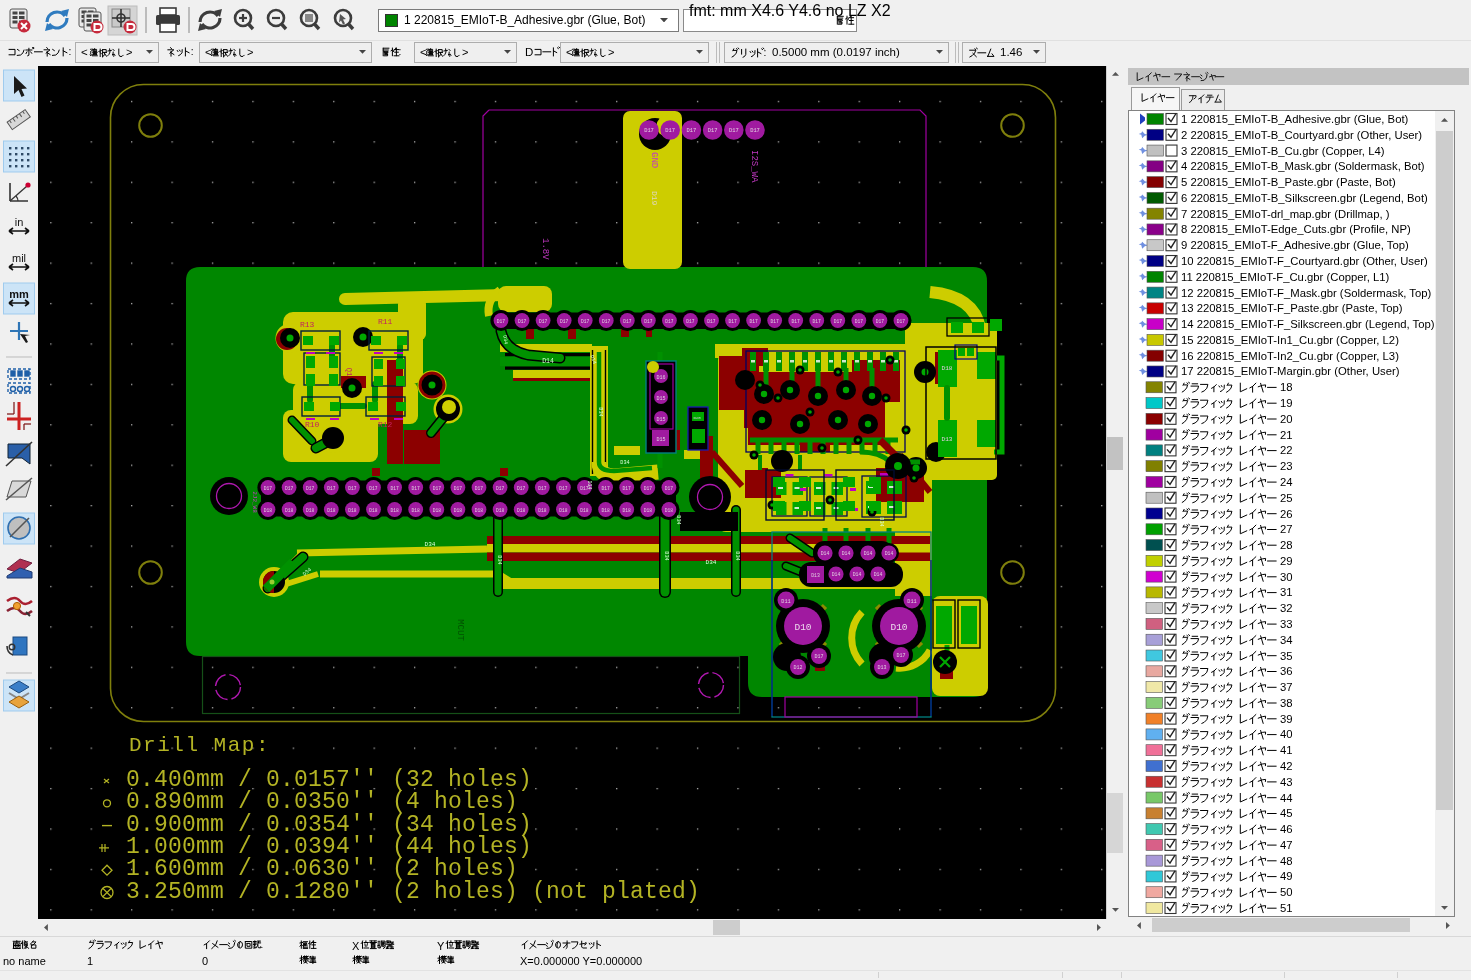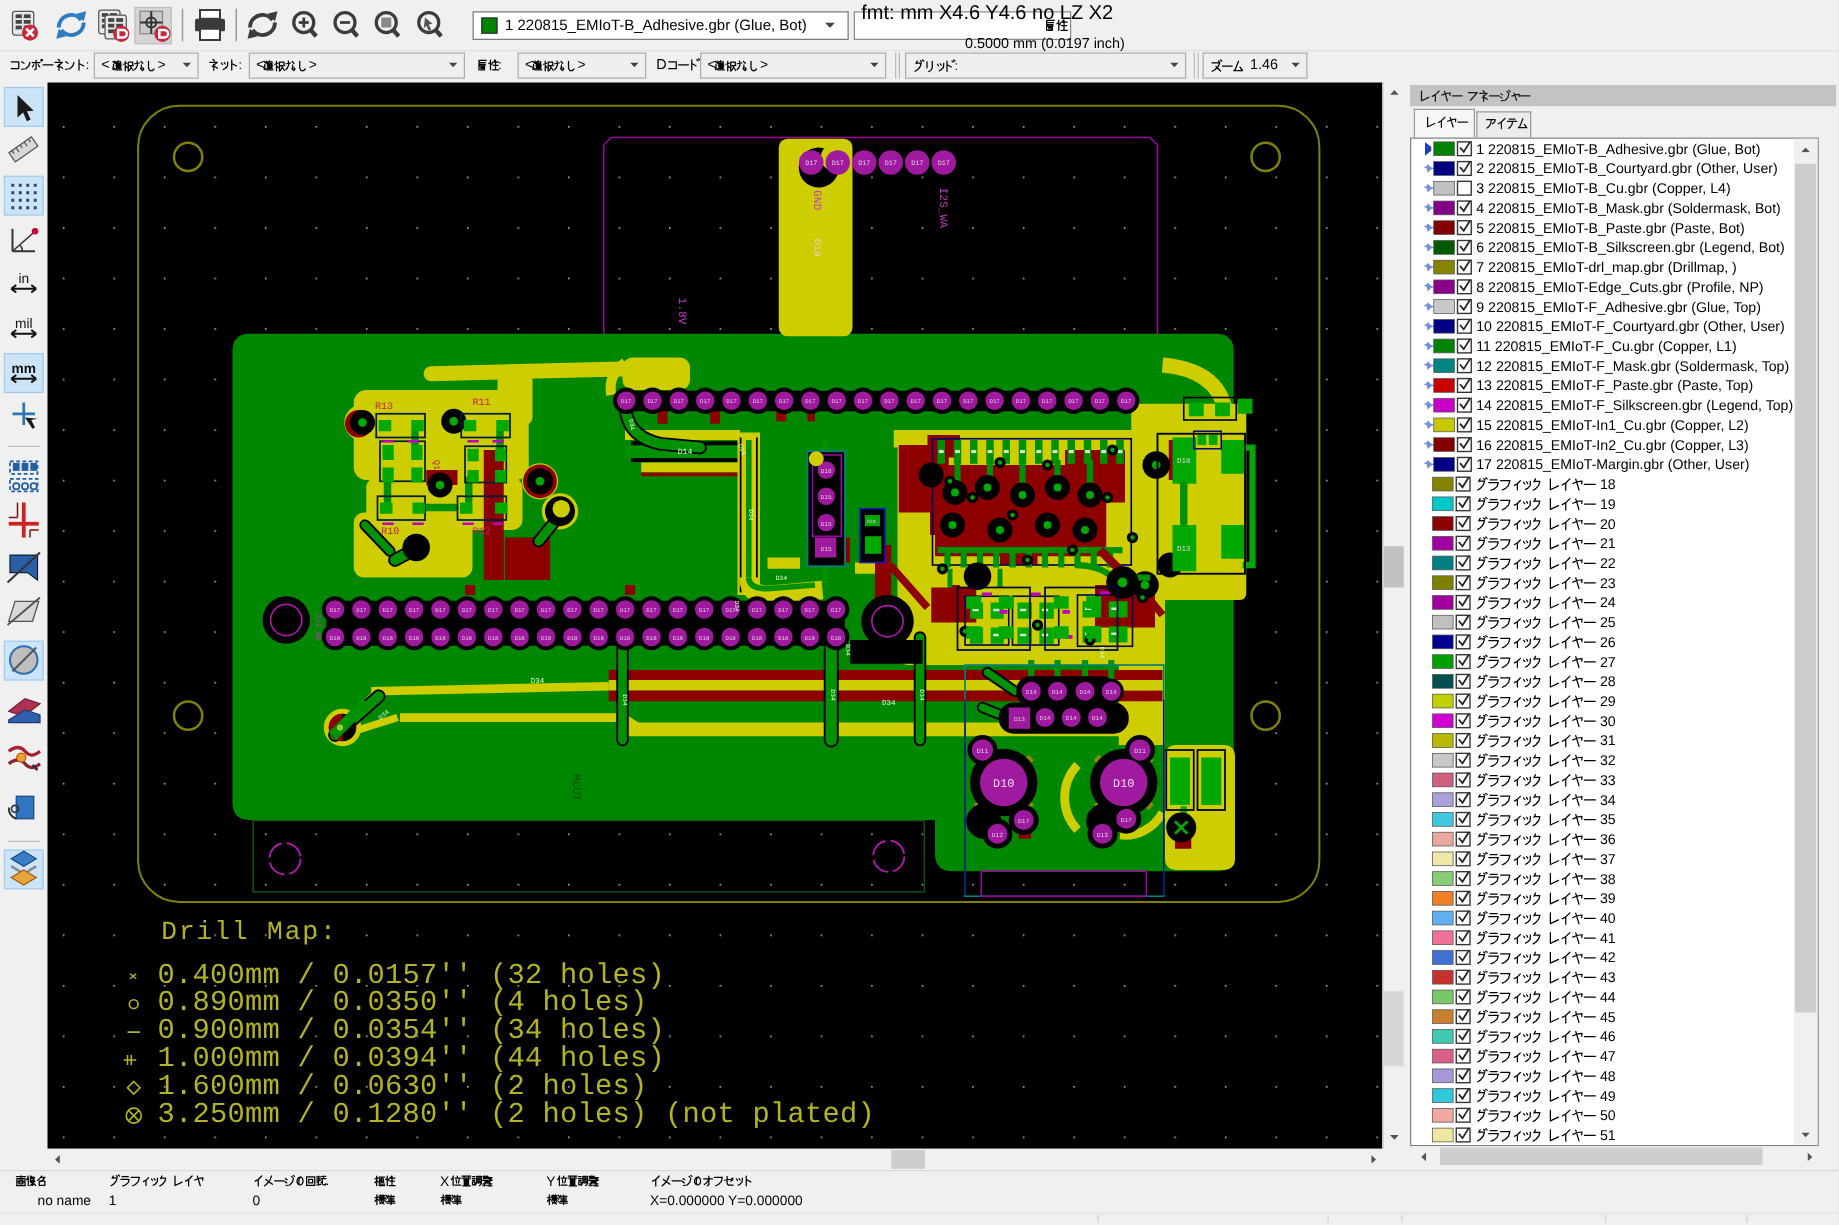--- a/index.html
+++ b/index.html
@@ -171,21 +171,21 @@
 <svg class="abs" style="left:936px;top:50px" width="7" height="4">
     <polygon points="0,0 7,0 3.5,3.8500000000000005" fill="#444"></polygon>
   </svg>
 <svg style="position:absolute;left:730px;top:47.5px;overflow:visible;" width="43" height="12">
     <path d="M3.8 0.8 L2.8 2.8 M3.4 2.4 L7.0 2.4 L6.2 5.2 L4.0 7.8 L2.0 9.0 M6.4 0.6 L7.4 1.4 M8.0 0.0 L9.0 0.8 " fill="none" stroke="#000" stroke-width="1.00" stroke-linecap="round" stroke-linejoin="round"></path>
     <path d="M11.6 1.4 L11.6 6.2 M15.8 1.0 L15.8 6.4 L14.6 8.4 L13.0 9.2 " fill="none" stroke="#000" stroke-width="1.00" stroke-linecap="round" stroke-linejoin="round"></path>
     <path d="M20.0 3.4 L20.8 4.6 M22.2 3.0 L23.0 4.2 M25.0 2.6 L24.8 5.8 L23.0 7.8 L21.4 8.6 " fill="none" stroke="#000" stroke-width="1.00" stroke-linecap="round" stroke-linejoin="round"></path>
     <path d="M27.6 0.8 L27.6 9.0 M27.6 3.8 L31.0 5.6 M31.6 0.8 L32.6 1.6 M33.0 0.0 L34.0 0.8 " fill="none" stroke="#000" stroke-width="1.00" stroke-linecap="round" stroke-linejoin="round"></path>
     <text x="33.6" y="8.2" font-size="10.2" fill="#000" font-family="Liberation Sans, sans-serif">:</text>
   </svg>
-<div class="abs" style="left:772px;top:29px;font-size:11.5px;color:#000">0.5000 mm (0.0197 inch)</div>
+<div class="abs" style="left:772px;top:46px;font-size:11.5px;color:#000">0.5000 mm (0.0197 inch)</div>
 <div class="abs" style="left:955px;top:42px;width:1px;height:21px;background:#bbb"></div>
 <div class="abs" style="left:958px;top:42px;width:1px;height:21px;background:#bbb"></div>
 <div class="combo" style="left:962px;top:42px;width:84px"></div>
 <svg class="abs" style="left:1033px;top:50px" width="7" height="4">
     <polygon points="0,0 7,0 3.5,3.8500000000000005" fill="#444"></polygon>
   </svg>
 <svg style="position:absolute;left:968px;top:47.5px;overflow:visible;" width="30" height="12">
     <path d="M1.6 2.2 L7.8 2.2 L6.6 5.2 L4.2 7.6 L1.8 9.0 M4.8 5.2 L8.4 8.8 M6.8 0.8 L7.8 1.6 M8.4 0.0 L9.4 0.8 " fill="none" stroke="#000" stroke-width="1.00" stroke-linecap="round" stroke-linejoin="round"></path>
     <path d="M9.8 4.8 L17.8 4.8 " fill="none" stroke="#000" stroke-width="1.00" stroke-linecap="round" stroke-linejoin="round"></path>
     <path d="M22.8 1.0 L20.0 8.0 L19.0 8.4 L26.0 8.4 L24.0 5.8 " fill="none" stroke="#000" stroke-width="1.00" stroke-linecap="round" stroke-linejoin="round"></path>
@@ -1597,21 +1597,21 @@
     <path d="M15.2 0.8 L13.9 4.3 L11.2 7.4 L9.7 8.6 M10.6 3.6 L16.0 7.4 " fill="none" stroke="#000" stroke-width="1.00" stroke-linecap="round" stroke-linejoin="round"></path>
     <path d="M17.7 4.6 L25.3 4.6 " fill="none" stroke="#000" stroke-width="1.00" stroke-linecap="round" stroke-linejoin="round"></path>
     <path d="M26.4 2.9 L27.7 3.8 M26.0 5.3 L27.4 6.3 M26.8 8.4 L29.8 8.0 L31.9 5.7 L32.7 2.7 M31.2 1.1 L32.1 1.9 M32.7 0.4 L33.6 1.1 " fill="none" stroke="#000" stroke-width="1.00" stroke-linecap="round" stroke-linejoin="round"></path>
     <path d="M38.4 1.7 L36.9 2.1 L35.7 3.8 L35.7 5.9 L36.7 7.6 L38.4 8.0 L39.9 7.0 L40.5 4.9 L40.1 2.9 L38.8 1.5 L37.6 2.5 L37.0 4.9 L37.2 7.0 " fill="none" stroke="#000" stroke-width="1.00" stroke-linecap="round" stroke-linejoin="round"></path>
     <path d="M42.9 3.0 L50.0 3.0 M47.1 0.9 L47.1 7.6 L46.0 8.6 M46.9 3.8 L45.2 6.3 L43.5 7.6 " fill="none" stroke="#000" stroke-width="1.00" stroke-linecap="round" stroke-linejoin="round"></path>
     <path d="M51.5 1.9 L57.9 1.9 L57.0 5.3 L54.7 7.6 L52.6 8.6 " fill="none" stroke="#000" stroke-width="1.00" stroke-linecap="round" stroke-linejoin="round"></path>
     <path d="M59.8 4.2 L64.8 3.4 L66.1 2.5 L66.1 4.0 L64.6 4.9 M61.7 1.1 L61.7 7.0 L62.7 8.0 L66.5 8.0 " fill="none" stroke="#000" stroke-width="1.00" stroke-linecap="round" stroke-linejoin="round"></path>
     <path d="M69.2 3.2 L69.9 4.4 M71.2 2.9 L72.0 4.0 M73.9 2.5 L73.7 5.5 L72.0 7.4 L70.5 8.2 " fill="none" stroke="#000" stroke-width="1.00" stroke-linecap="round" stroke-linejoin="round"></path>
     <path d="M77.0 0.8 L77.0 8.6 M77.0 3.6 L80.6 5.5 " fill="none" stroke="#000" stroke-width="1.00" stroke-linecap="round" stroke-linejoin="round"></path>
   </svg>
-<div class="abs" style="left:30px;top:955px;font-size:11px;color:#000">no name</div>
+<div class="abs" style="left:3px;top:955px;font-size:11px;color:#000">no name</div>
 <div class="abs" style="left:87px;top:955px;font-size:11px;color:#000">1</div>
 <div class="abs" style="left:202px;top:955px;font-size:11px;color:#000">0</div>
 <svg style="position:absolute;left:299px;top:955px;overflow:visible;" width="21" height="12">
     <path d="M2.5 0.8 L2.5 8.6 M0.9 3.2 L4.0 2.7 M2.5 4.2 L0.9 6.1 M2.5 3.8 L3.8 5.1 M4.4 1.5 L8.7 1.5 M5.5 0.9 L5.5 2.7 M7.4 0.9 L7.4 2.7 M4.8 2.7 L8.4 2.7 L8.4 4.2 L4.8 4.2 L4.8 2.7 M4.8 3.4 L8.4 3.4 M4.4 5.1 L8.7 5.1 M6.5 5.1 L6.5 7.2 M4.6 6.3 L5.3 7.0 M8.2 6.1 L7.4 7.0 M4.9 8.0 L6.5 7.2 L8.2 8.2 " fill="none" stroke="#000" stroke-width="1.00" stroke-linecap="round" stroke-linejoin="round"></path>
     <path d="M9.7 1.1 L10.3 2.1 M9.3 3.4 L9.9 4.4 M9.5 5.9 L10.1 6.8 M11.6 1.3 L11.2 2.5 L10.6 3.2 M11.6 2.1 L16.5 2.1 M13.9 1.1 L14.2 2.1 M11.6 3.4 L16.3 3.4 M13.9 2.1 L13.9 6.7 M11.8 4.8 L16.1 4.8 M11.2 6.1 L16.7 6.1 M13.9 6.1 L13.9 8.6 M10.8 7.4 L16.9 7.4 " fill="none" stroke="#000" stroke-width="1.00" stroke-linecap="round" stroke-linejoin="round"></path>
   </svg>
 <svg style="position:absolute;left:352px;top:955px;overflow:visible;" width="21" height="12">
     <path d="M2.5 0.8 L2.5 8.6 M0.9 3.2 L4.0 2.7 M2.5 4.2 L0.9 6.1 M2.5 3.8 L3.8 5.1 M4.4 1.5 L8.7 1.5 M5.5 0.9 L5.5 2.7 M7.4 0.9 L7.4 2.7 M4.8 2.7 L8.4 2.7 L8.4 4.2 L4.8 4.2 L4.8 2.7 M4.8 3.4 L8.4 3.4 M4.4 5.1 L8.7 5.1 M6.5 5.1 L6.5 7.2 M4.6 6.3 L5.3 7.0 M8.2 6.1 L7.4 7.0 M4.9 8.0 L6.5 7.2 L8.2 8.2 " fill="none" stroke="#000" stroke-width="1.00" stroke-linecap="round" stroke-linejoin="round"></path>
     <path d="M9.7 1.1 L10.3 2.1 M9.3 3.4 L9.9 4.4 M9.5 5.9 L10.1 6.8 M11.6 1.3 L11.2 2.5 L10.6 3.2 M11.6 2.1 L16.5 2.1 M13.9 1.1 L14.2 2.1 M11.6 3.4 L16.3 3.4 M13.9 2.1 L13.9 6.7 M11.8 4.8 L16.1 4.8 M11.2 6.1 L16.7 6.1 M13.9 6.1 L13.9 8.6 M10.8 7.4 L16.9 7.4 " fill="none" stroke="#000" stroke-width="1.00" stroke-linecap="round" stroke-linejoin="round"></path>
   </svg>

